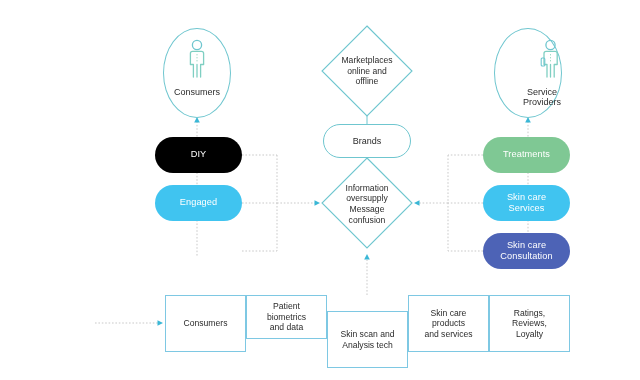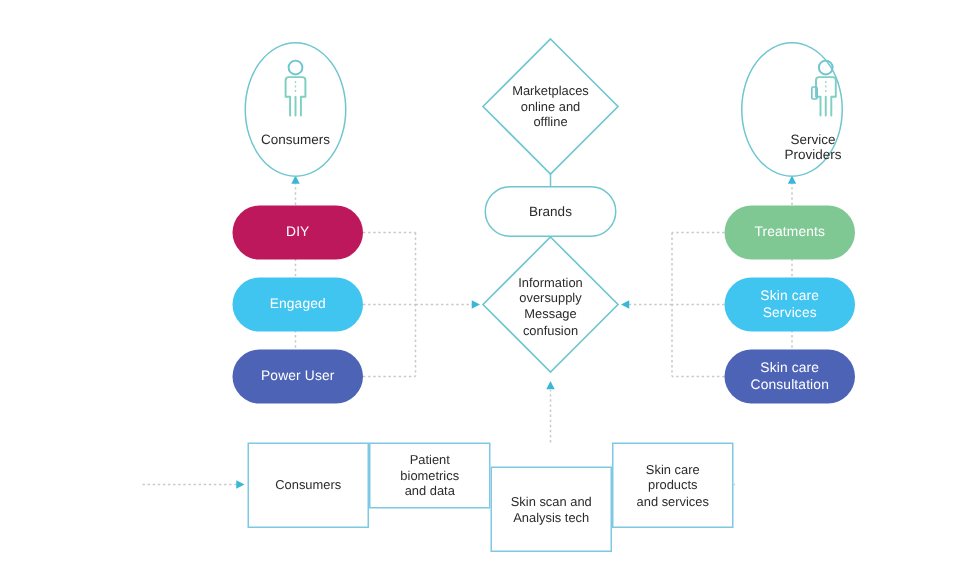--- a/index.html
+++ b/index.html
@@ -175,25 +175,24 @@
 online and
 offline</div>
 
   <div class="node rounded-node" style="left:323px; top:124px; width:88px; height:34px;">Brands</div>
 
   <div class="diamond-label nowrap-lines" style="left:330px; top:176px; width:74px; height:56px;">Information
 oversupply
 Message
 confusion</div>
 
-  <div class="node pill nowrap-lines" style="left:155px; top:137px; width:87px; height:36px; background:#be185d;">DIY</div>
+  <div class="node pill nowrap-lines" style="left:155px; top:137px; width:87px; height:36px; background:#000000;">DIY</div>
 
   <div class="node pill nowrap-lines" style="left:155px; top:185px; width:87px; height:36px; background:#40c4f0;">Engaged</div>
 
-  <div class="node pill nowrap-lines" style="left:155px; top:233px; width:87px; height:36px; background:#4d63b6;">Power User</div>
 
   <div class="node pill nowrap-lines" style="left:483px; top:137px; width:87px; height:36px; background:#7fc894;">Treatments</div>
 
   <div class="node pill nowrap-lines" style="left:483px; top:185px; width:87px; height:36px; background:#40c4f0;">Skin care
 Services</div>
 
   <div class="node pill nowrap-lines" style="left:483px; top:233px; width:87px; height:36px; background:#4d63b6;">Skin care
 Consultation</div>
 
 
@@ -203,14 +202,17 @@
 biometrics
 and data</div>
 
   <div class="node rect-node nowrap-lines" style="left:327px; top:295px; width:81px; height:57px;margin-top:16px;">Skin scan and
 Analysis tech</div>
 
   <div class="node rect-node nowrap-lines" style="left:408px; top:295px; width:81px; height:57px;">Skin care
 products
 and services</div>
 
+  <div class="node rect-node nowrap-lines" style="left:489px; top:295px; width:81px; height:57px;">Ratings,
+Reviews,
+Loyalty</div>
 
 </div>
 
 </body></html>

